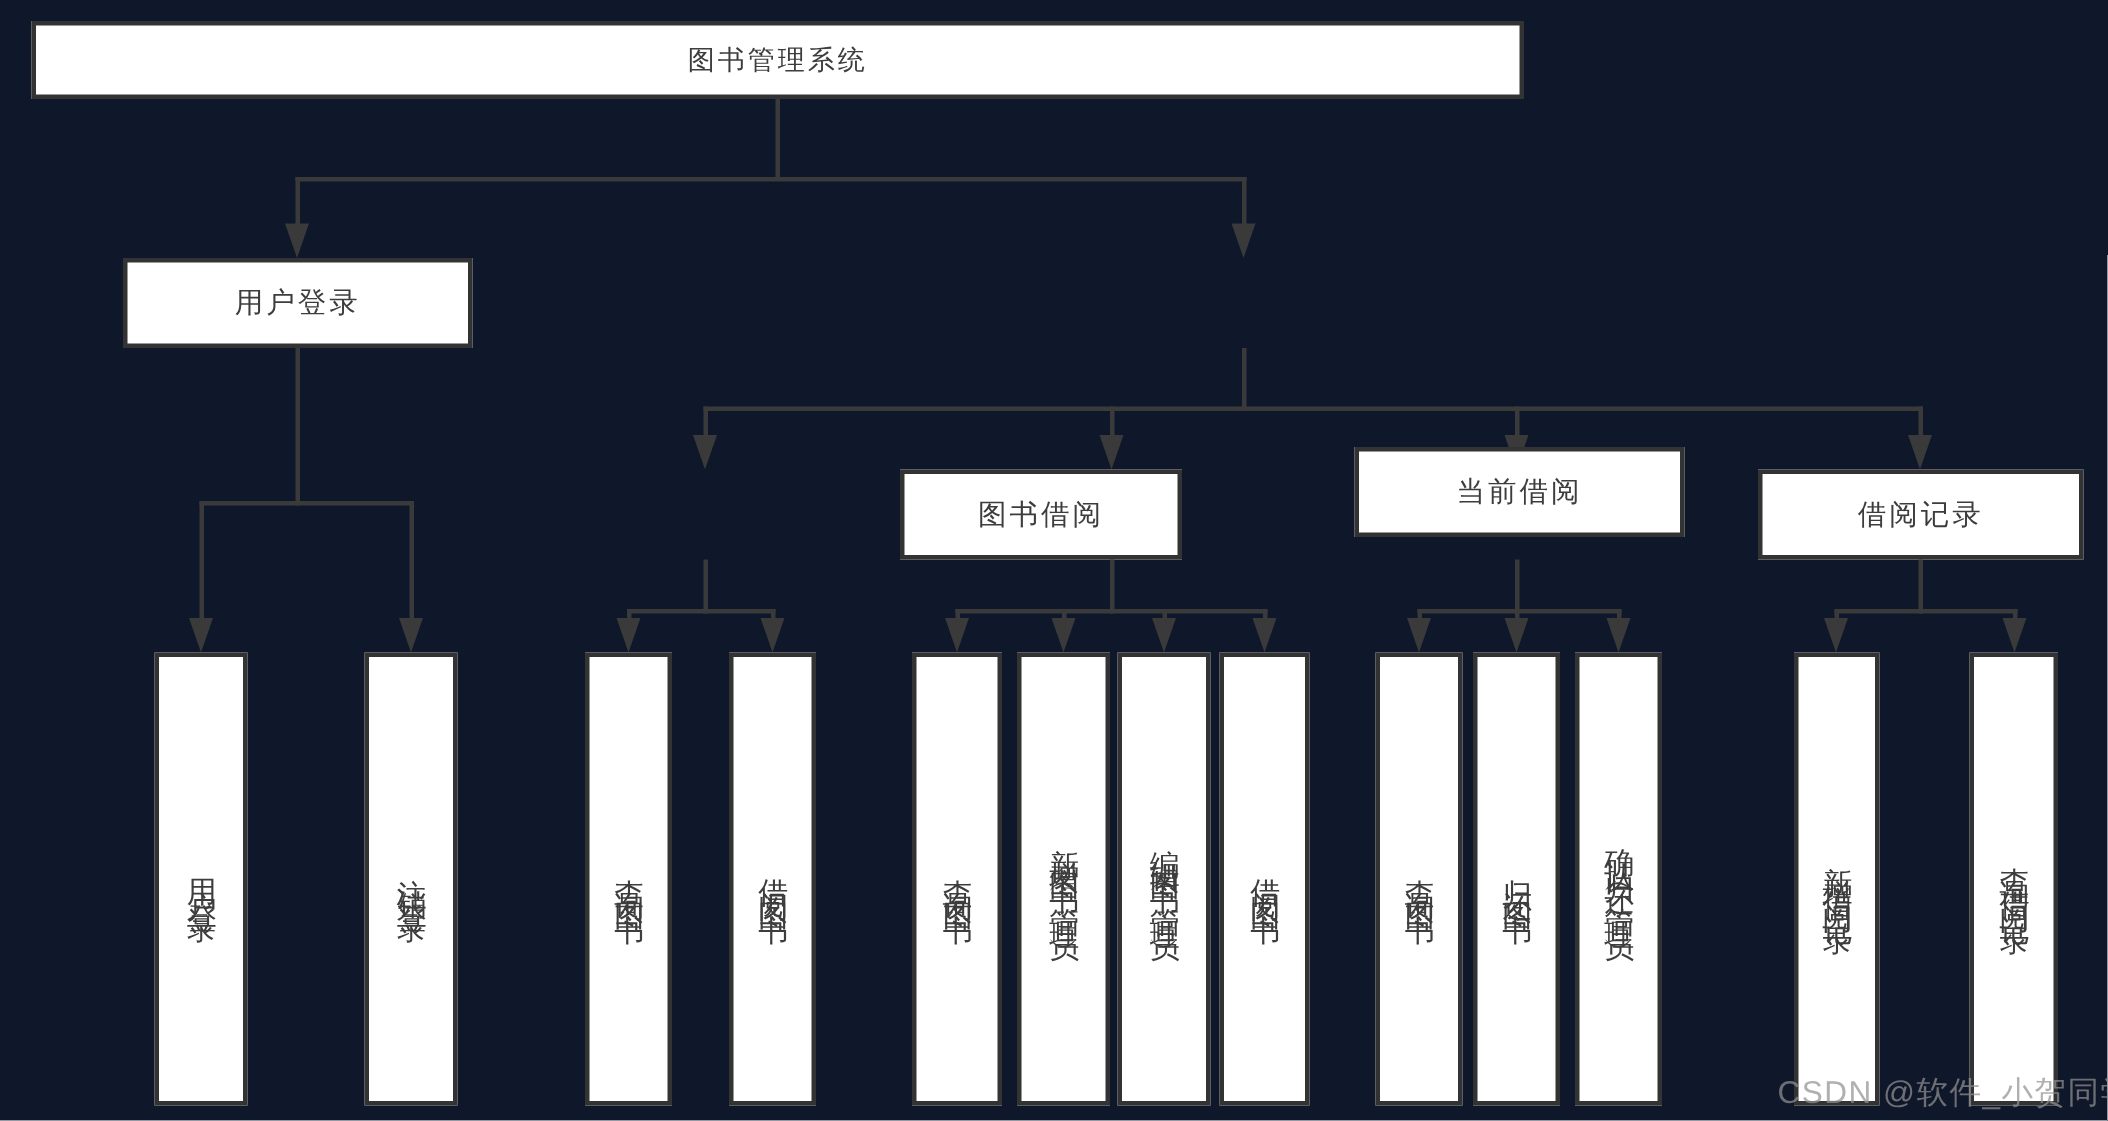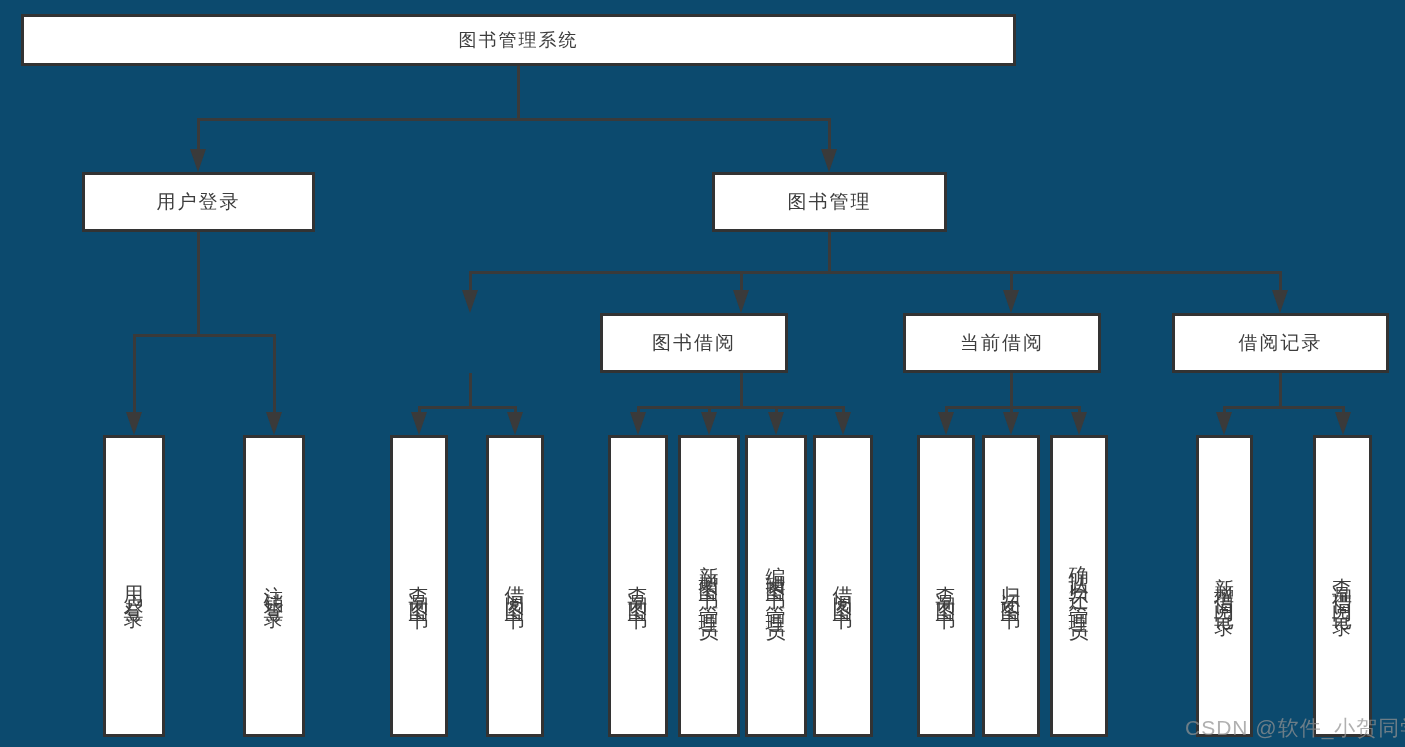--- a/index.html
+++ b/index.html
@@ -1,19 +1,19 @@
 <!DOCTYPE html>
 <html><head>
 <meta charset="utf-8">
 <style>
   html,body{margin:0;padding:0;background:#ffffff;}
   .canvas{
     position:relative;
     width:1405px;height:747px;
-    background:#0c4a6e;
+    background:#0f172a;
     font-family:"Liberation Sans", sans-serif;
     overflow:hidden;
   }
   .box{
     position:absolute;
     box-sizing:border-box;
     border:3px solid #333333;
     background:#ffffff;
     color:#3d3d3d;
     display:flex;
@@ -57,42 +57,41 @@
   <div class="box top" style="left:21px;top:14px;width:995px;height:52px">图书管理系统</div>
 
   <div class="vline" style="left:517px;top:66px;height:54px"></div>
   <div class="hline" style="left:197px;top:118px;width:634px"></div>
   <div class="vline" style="left:197px;top:118px;height:34px"></div>
   <div class="arrow" style="left:190px;top:149px"></div>
   <div class="vline" style="left:828px;top:118px;height:34px"></div>
   <div class="arrow" style="left:821px;top:149px"></div>
 
   <div class="box" style="left:82px;top:172px;width:233px;height:60px">用户登录</div>
-  <div class="box" style="left:712px;top:172px;width:235px;height:60px">图书管理</div>
 
   <div class="vline" style="left:197px;top:232px;height:105px"></div>
   <div class="hline" style="left:133px;top:334px;width:143px"></div>
   <div class="vline" style="left:133px;top:334px;height:80px"></div>
   <div class="arrow" style="left:126px;top:412px"></div>
   <div class="vline" style="left:273px;top:334px;height:80px"></div>
   <div class="arrow" style="left:266px;top:412px"></div>
 
   <div class="vline" style="left:828px;top:232px;height:42px"></div>
   <div class="hline" style="left:469px;top:271px;width:813px"></div>
   <div class="vline" style="left:469px;top:271px;height:21px"></div>
   <div class="arrow" style="left:462px;top:290px"></div>
   <div class="vline" style="left:740px;top:271px;height:21px"></div>
   <div class="arrow" style="left:733px;top:290px"></div>
   <div class="vline" style="left:1010px;top:271px;height:21px"></div>
   <div class="arrow" style="left:1003px;top:290px"></div>
   <div class="vline" style="left:1279px;top:271px;height:21px"></div>
   <div class="arrow" style="left:1272px;top:290px"></div>
 
   <div class="box" style="left:600px;top:313px;width:188px;height:60px">图书借阅</div>
-  <div class="box" style="left:903px;top:313px;width:198px;height:60px">当前借阅</div>
+  <div class="box" style="left:903px;top:298px;width:220px;height:60px">当前借阅</div>
   <div class="box" style="left:1172px;top:313px;width:217px;height:60px">借阅记录</div>
 
   <div class="vline" style="left:469px;top:373px;height:36px"></div>
   <div class="hline" style="left:418px;top:406px;width:99px"></div>
   <div class="vline" style="left:418px;top:406px;height:9px"></div>
   <div class="arrow" style="left:411px;top:412px"></div>
   <div class="vline" style="left:514px;top:406px;height:9px"></div>
   <div class="arrow" style="left:507px;top:412px"></div>
 
   <div class="vline" style="left:740px;top:373px;height:36px"></div>

